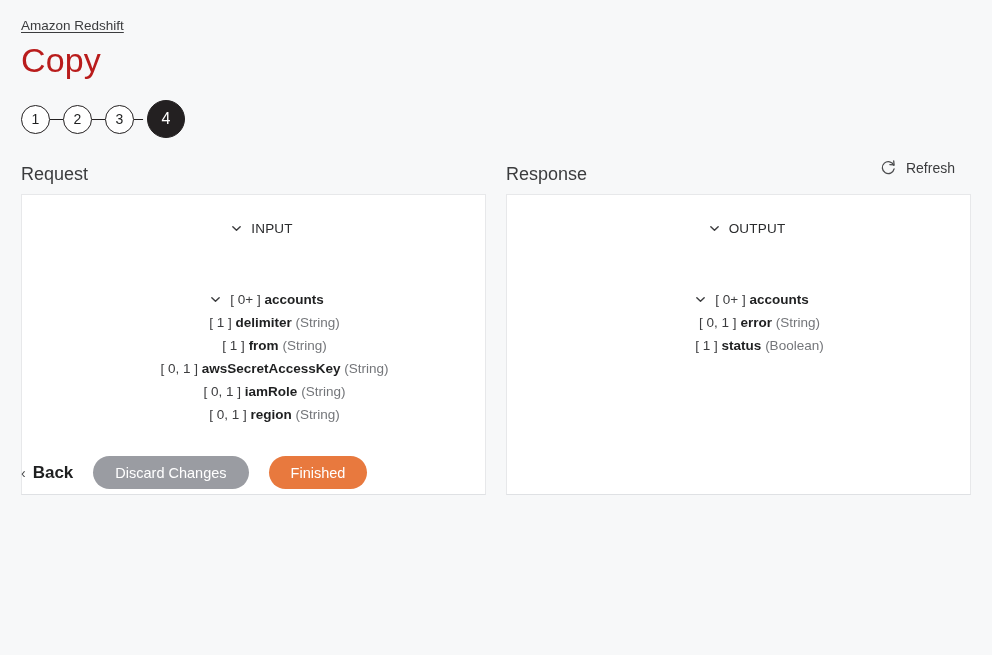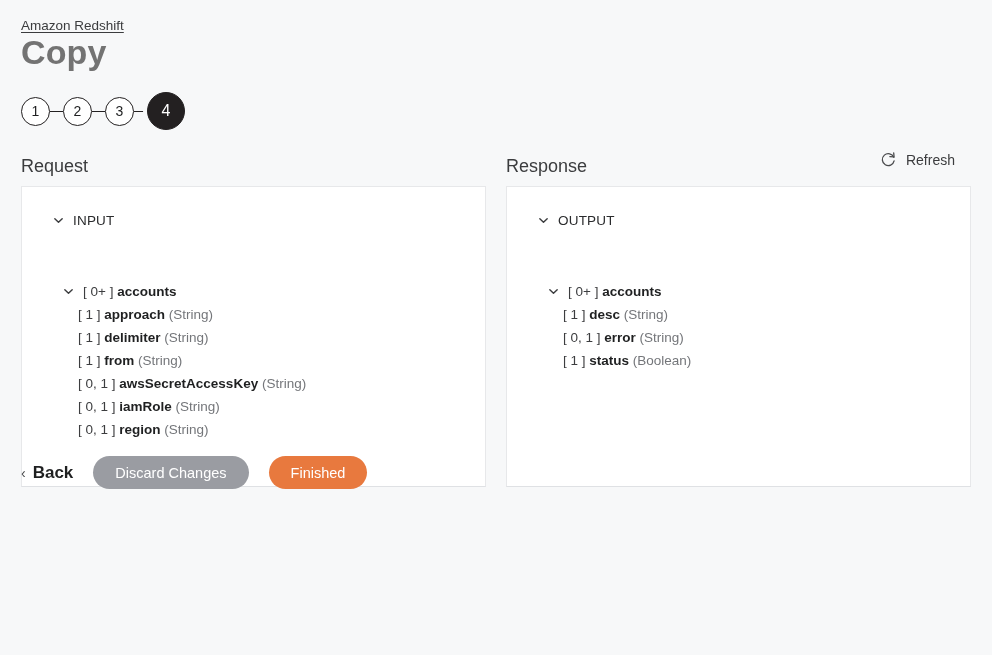--- a/index.html
+++ b/index.html
@@ -19,24 +19,24 @@
     font-size: 13.5px;
     color: #3b3c3e;
     text-decoration: underline;
     text-underline-offset: 2px;
     cursor: pointer;
   }
 
   
   .page-title {
     font-size: 34px;
-    font-weight: 700;
+    font-weight: 400;
     letter-spacing: .1px;
-    color: #737373;
-    margin: 0 0 0 0;
+    color: #b91c1c;
+    margin: 8px 0 0 0;
     line-height: 1.1;
   }
 
   
   .stepper { display: flex; align-items: center; margin-top: 21px; }
   .step {
     width: 29px; height: 29px; border-radius: 50%;
     border: 1.4px solid #232021;
     background: #ffffff;
     color: #1f2021;
@@ -93,20 +93,21 @@
     overflow: hidden;
   }
 
   
   .tree { font-size: 13.5px; line-height: 1; }
   .tree-row {
     display: flex; align-items: center;
     height: 23px;
     white-space: nowrap;
     cursor: default;
+    justify-content: center;
   }
   .tree-row.expandable { cursor: pointer; }
   .depth-0 { padding-left: 16px; }
   .depth-1 { padding-left: 26px; margin-top: 48px; }
   .depth-2 { padding-left: 42px; }
   .chev {
     width: 13px; height: 13px;
     margin-right: 8px;
     flex: 0 0 auto;
     display: block;
@@ -189,23 +190,20 @@
                   </svg></span>
                 <span class="tree-text root-label">INPUT</span>
               </div>
               <div class="tree-row expandable depth-1">
                 <span class="chev"><svg viewBox="0 0 12 12" width="13" height="13">
                     <path d="M2.6 4.3 L6 7.7 L9.4 4.3" fill="none" stroke="#3c3d3f" stroke-width="1.3" stroke-linecap="round" stroke-linejoin="round"></path>
                   </svg></span>
                 <span class="tree-text"><span class="card-node">[ 0+ ]</span> <span class="tree-name">accounts</span></span>
               </div>
               <div class="tree-row depth-2">
-                <span class="tree-text"><span class="card-node">[ 1 ]</span> <span class="tree-name">approach</span> <span class="tree-type">(String)</span></span>
-              </div>
-              <div class="tree-row depth-2">
                 <span class="tree-text"><span class="card-node">[ 1 ]</span> <span class="tree-name">delimiter</span> <span class="tree-type">(String)</span></span>
               </div>
               <div class="tree-row depth-2">
                 <span class="tree-text"><span class="card-node">[ 1 ]</span> <span class="tree-name">from</span> <span class="tree-type">(String)</span></span>
               </div>
               <div class="tree-row depth-2">
                 <span class="tree-text"><span class="card-node">[ 0, 1 ]</span> <span class="tree-name">awsSecretAccessKey</span> <span class="tree-type">(String)</span></span>
               </div>
               <div class="tree-row depth-2">
                 <span class="tree-text"><span class="card-node">[ 0, 1 ]</span> <span class="tree-name">iamRole</span> <span class="tree-type">(String)</span></span>
@@ -225,23 +223,20 @@
                 <span class="chev"><svg viewBox="0 0 12 12" width="13" height="13">
                     <path d="M2.6 4.3 L6 7.7 L9.4 4.3" fill="none" stroke="#3c3d3f" stroke-width="1.3" stroke-linecap="round" stroke-linejoin="round"></path>
                   </svg></span>
                 <span class="tree-text root-label">OUTPUT</span>
               </div>
               <div class="tree-row expandable depth-1">
                 <span class="chev"><svg viewBox="0 0 12 12" width="13" height="13">
                     <path d="M2.6 4.3 L6 7.7 L9.4 4.3" fill="none" stroke="#3c3d3f" stroke-width="1.3" stroke-linecap="round" stroke-linejoin="round"></path>
                   </svg></span>
                 <span class="tree-text"><span class="card-node">[ 0+ ]</span> <span class="tree-name">accounts</span></span>
-              </div>
-              <div class="tree-row depth-2">
-                <span class="tree-text"><span class="card-node">[ 1 ]</span> <span class="tree-name">desc</span> <span class="tree-type">(String)</span></span>
               </div>
               <div class="tree-row depth-2">
                 <span class="tree-text"><span class="card-node">[ 0, 1 ]</span> <span class="tree-name">error</span> <span class="tree-type">(String)</span></span>
               </div>
               <div class="tree-row depth-2">
                 <span class="tree-text"><span class="card-node">[ 1 ]</span> <span class="tree-name">status</span> <span class="tree-type">(Boolean)</span></span>
               </div>
             </div>
         </div>
       </div>

